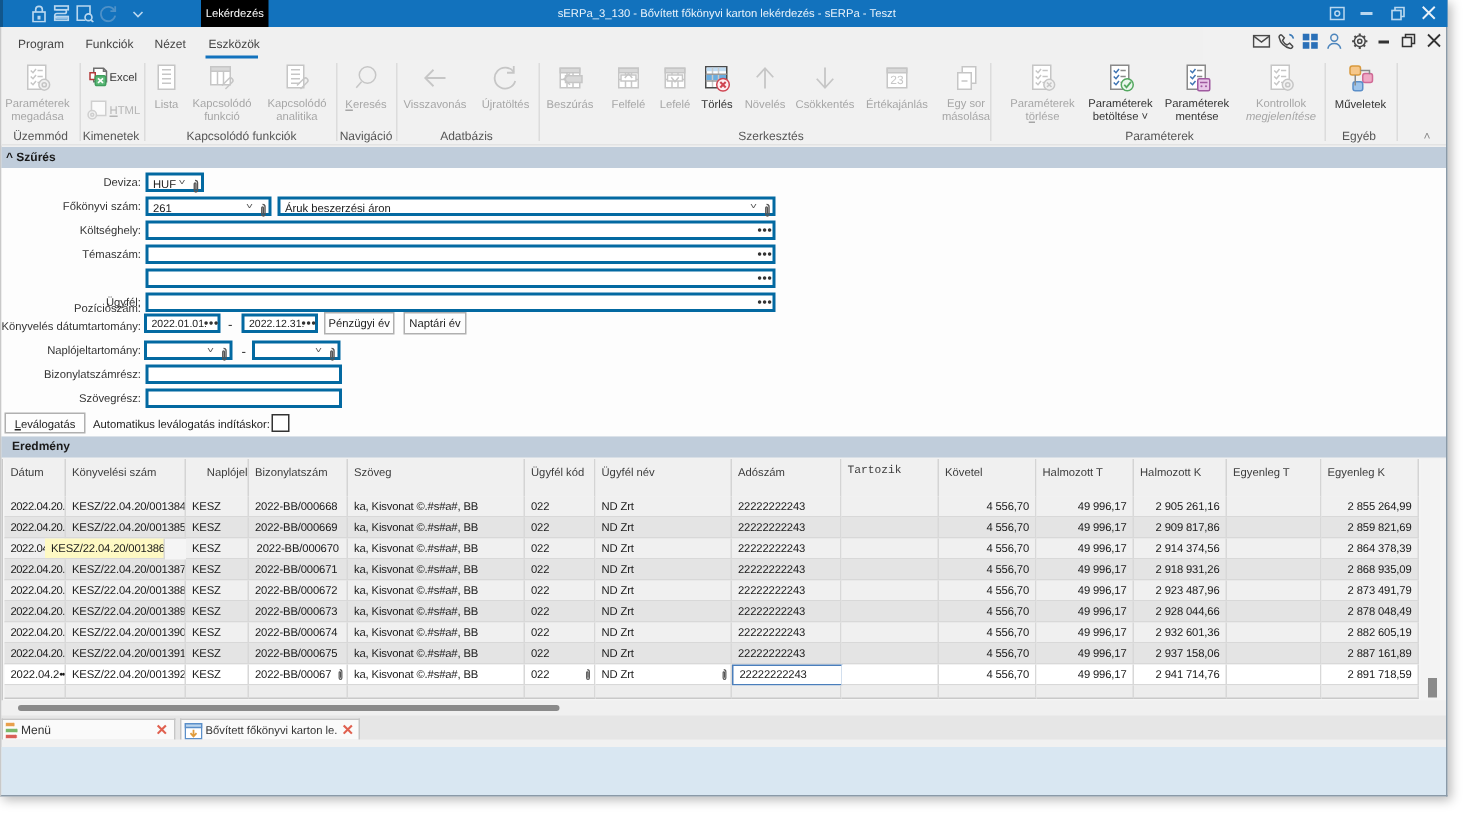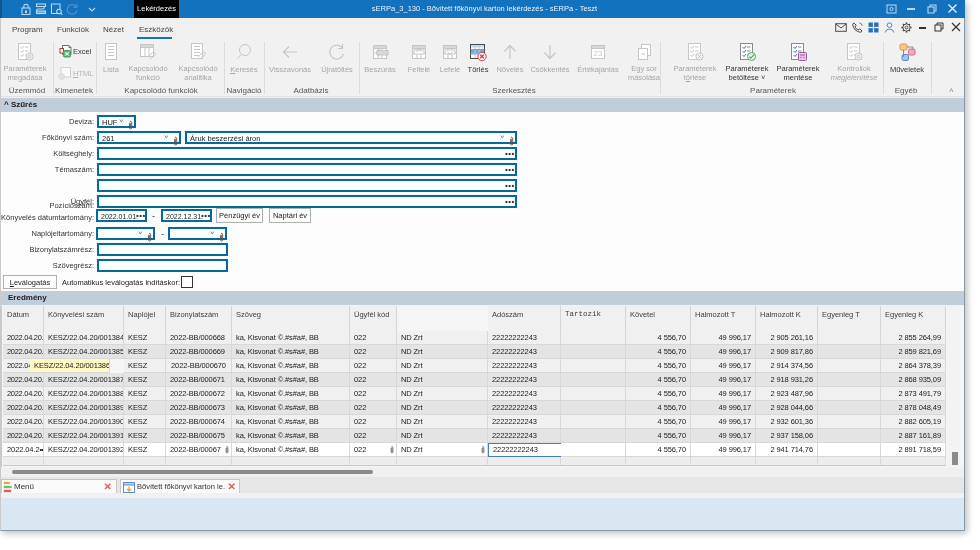--- a/index.html
+++ b/index.html
@@ -404,24 +404,25 @@
 <div class="fbox" style="left:96px; top:243px; width:131px; height:13px;"></div>
 <div class="fbox" style="left:96px; top:259px; width:131px; height:13px;"></div>
 <div class="fbtn" style="left:2px; top:275px; width:54px; height:14px; line-height:13px;"><u>L</u>eválogatás</div>
 <div class="abs" style="left:61px; top:278px; font-size:7.5px; color:#222;">Automatikus leválogatás indításkor:</div>
 <div class="abs" style="left:180px; top:276px; width:12px; height:12px; background:#fff; border:1px solid #333;"></div>
 </div>
 <div class="band" style="top:291px;"><span style="margin-left:7px;">Eredmény</span></div>
 <div id="grid">
 <div class="gh" style="left:1px; width:41px;">Dátum</div>
 <div class="gh" style="left:42px; width:80px;">Könyvelési szám</div>
-<div class="gh" style="left:122px; width:42px;">Naplójel</div>
+<div class="gh" style="left:122px; width:42px;text-align:right;">Naplójel</div>
 <div class="gh" style="left:164px; width:66px;">Bizonylatszám</div>
 <div class="gh" style="left:230px; width:118px;">Szöveg</div>
 <div class="gh" style="left:348px; width:47px;">Ügyfél kód</div>
+<div class="gh" style="left:395px; width:91px;">Ügyfél név</div>
 <div class="gh" style="left:486px; width:73px;">Adószám</div>
 <div class="gh" style="left:559px; width:65px;font-family:Liberation Mono, monospace;">Tartozik</div>
 <div class="gh" style="left:624px; width:65px;">Követel</div>
 <div class="gh" style="left:689px; width:65px;">Halmozott T</div>
 <div class="gh" style="left:754px; width:62px;">Halmozott K</div>
 <div class="gh" style="left:816px; width:63px;">Egyenleg T</div>
 <div class="gh" style="left:879px; width:65px;">Egyenleg K</div>
 <div class="gr" style="left:1px; top:25px; width:41px; background:#f0f0f0; letter-spacing:-0.3px;">2022.04.20.</div>
 <div class="gr" style="left:42px; top:25px; width:80px; background:#f0f0f0;">KESZ/22.04.20/001384</div>
 <div class="gr" style="left:122px; top:25px; width:42px; background:#f0f0f0;">KESZ</div>

